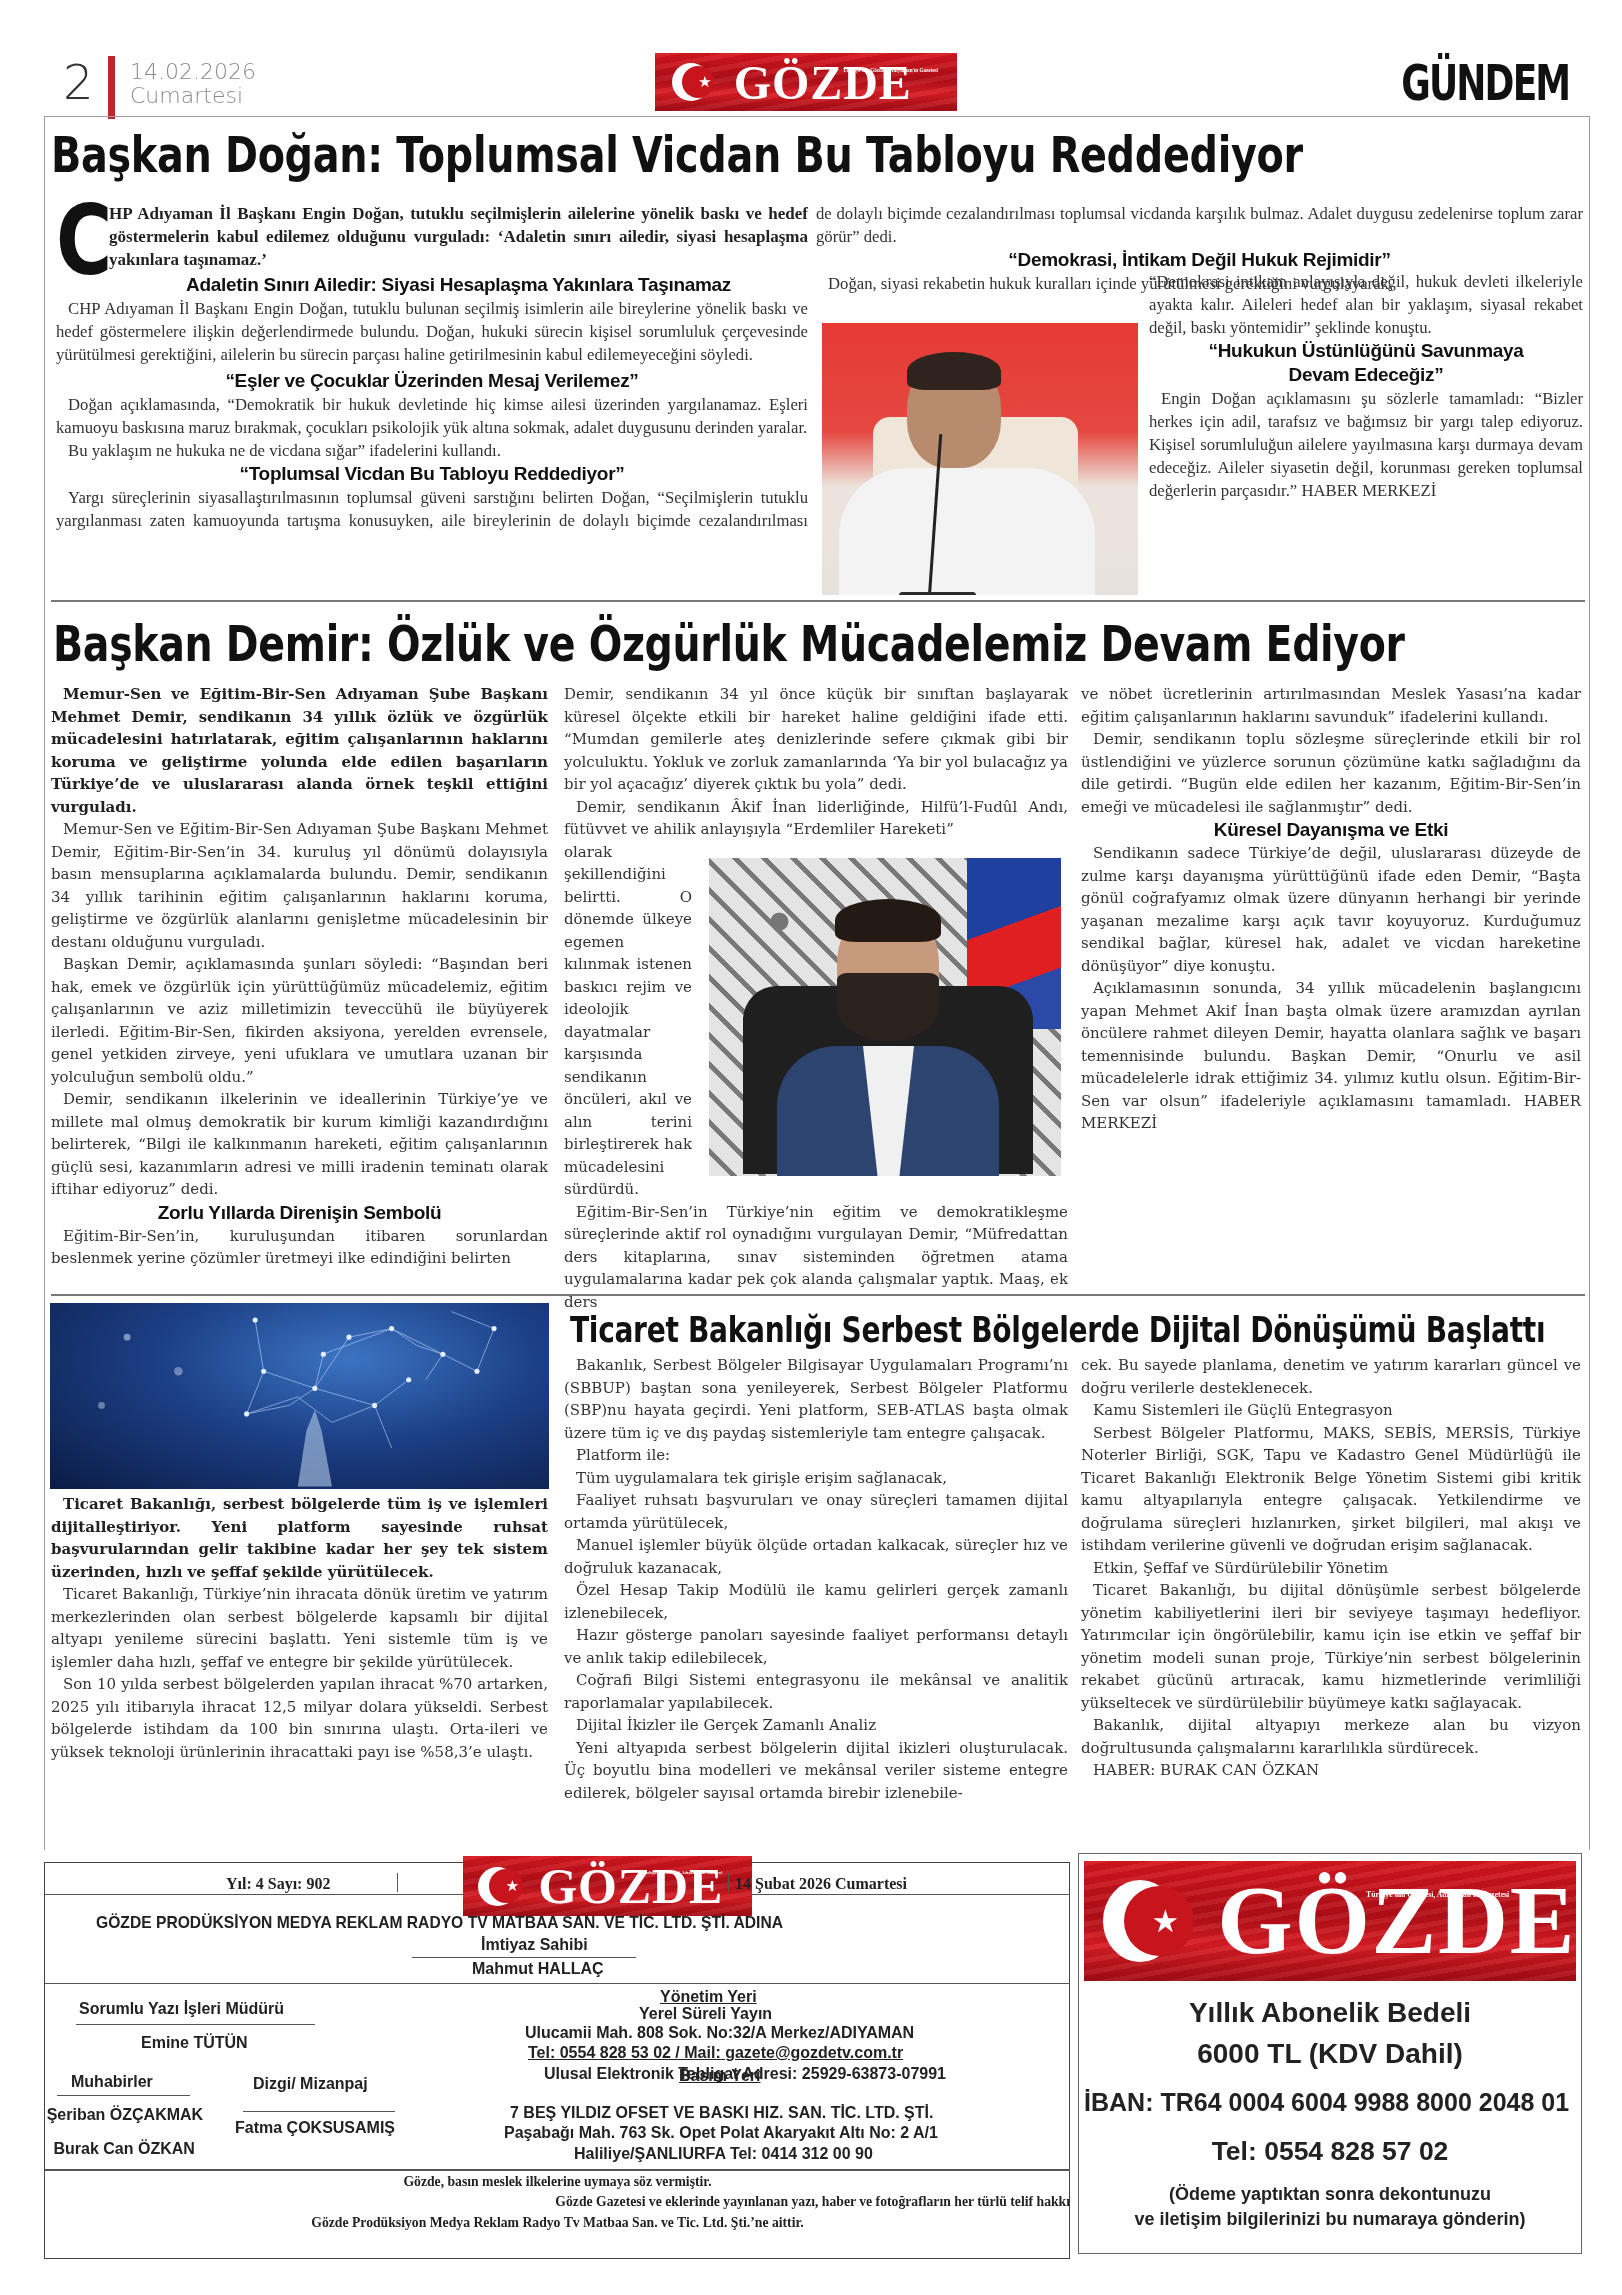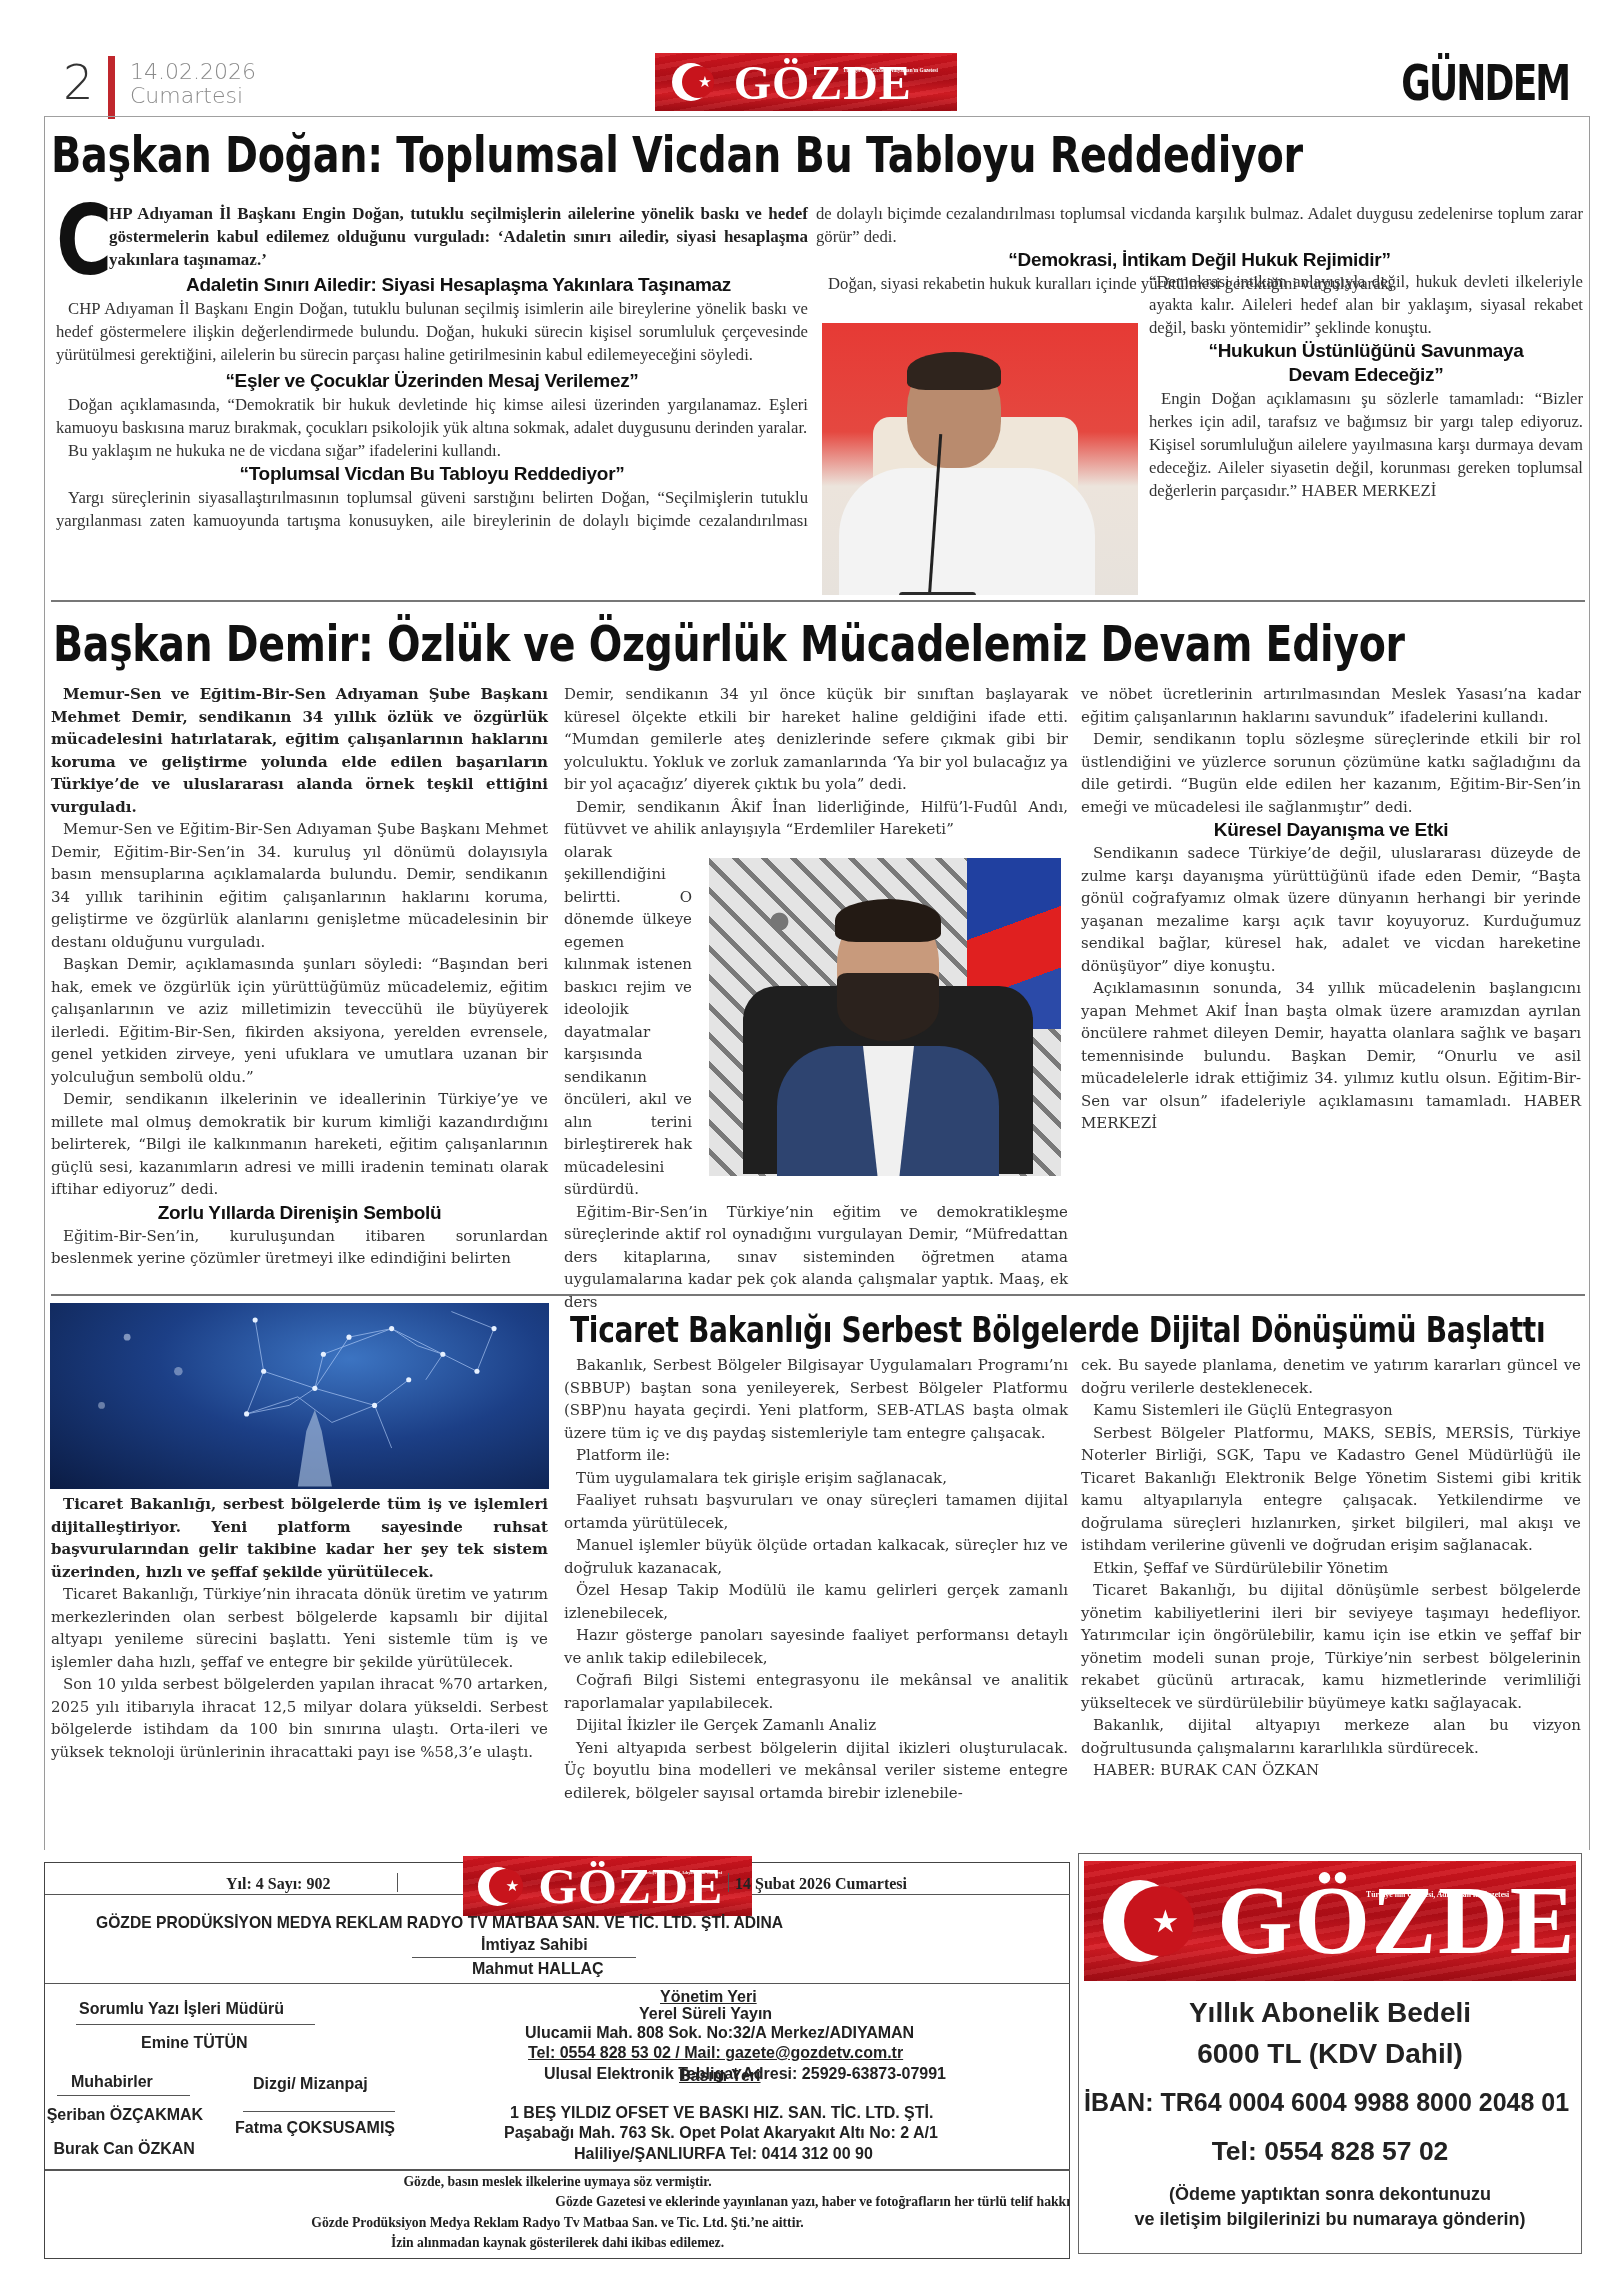--- a/index.html
+++ b/index.html
@@ -280,29 +280,28 @@
   <div class="t" style="left:208px; top:212px; font-size:16px;">Dizgi/ Mizanpaj</div>
   <div class="line" style="left:198px; top:248px; width:152px; height:0.9px;"></div>
   <div class="t" style="left:190px; top:256px; font-size:16px;">Fatma ÇOKSUSAMIŞ</div>
 
   <div class="t" style="left:615px; top:125px; font-size:16px; text-decoration:underline;">Yönetim Yeri</div>
   <div class="t" style="left:594px; top:142px; font-size:16px;">Yerel Süreli Yayın</div>
   <div class="t" style="left:480px; top:161px; font-size:16px;">Ulucamii Mah. 808 Sok. No:32/A Merkez/ADIYAMAN</div>
   <div class="t" style="left:483px; top:181px; font-size:16px;text-decoration:underline;">Tel: 0554 828 53 02 / Mail: gazete@gozdetv.com.tr</div>
   <div class="t" style="left:499px; top:202px; font-size:16px;">Ulusal Elektronik Tebligat Adresi: 25929-63873-07991</div>
   <div class="t" style="left:634px; top:204px; font-size:16px; text-decoration:underline;">Basım Yeri</div>
-  <div class="t" style="left:465px; top:241px; font-size:16px;">1 BEŞ YILDIZ OFSET VE BASKI HIZ. SAN. TİC. LTD. ŞTİ.</div>
+  <div class="t" style="left:465px; top:241px; font-size:16px;">7 BEŞ YILDIZ OFSET VE BASKI HIZ. SAN. TİC. LTD. ŞTİ.</div>
   <div class="t" style="left:459px; top:261px; font-size:16px;">Paşabağı Mah. 763 Sk. Opet Polat Akaryakıt Altı No: 2 A/1</div>
   <div class="t" style="left:529px; top:282px; font-size:16px;">Haliliye/ŞANLIURFA  Tel: 0414 312 00 90</div>
 
   <div class="line" style="left:0; top:306px; width:1025px; height:1.7px;"></div>
   <div class="t serifb" style="left:0; width:1025px; text-align:center; top:311px; font-size:13.7px;">Gözde, basın meslek ilkelerine uymaya söz vermiştir.</div>
   <div class="t serifb" style="left:0; width:1025px; text-align:right; top:331px; font-size:13.7px;">Gözde Gazetesi ve eklerinde yayınlanan yazı, haber ve fotoğrafların her türlü telif hakkı</div>
   <div class="t serifb" style="left:0; width:1025px; text-align:center; top:352px; font-size:13.7px;">Gözde Prodüksiyon Medya Reklam Radyo Tv Matbaa San. ve Tic. Ltd. Şti.’ne aittir.</div>
-  <div class="t serifb" style="left:0; width:1025px; text-align:center; top:372px; font-size:13.7px;">İzin alınmadan kaynak gösterilerek dahi ikibas edilemez.</div>
 </div>
 
 <div class="sub">
   <div class="logo logo-sub">
     <div class="stripes"></div>
     <div class="crescent"></div>
     <div class="star">★</div>
     <div class="word">GÖZDE</div>
     <div class="tag">Türkiye'nin Gözdesi, Adıyaman'ın Gazetesi</div>
   </div>

